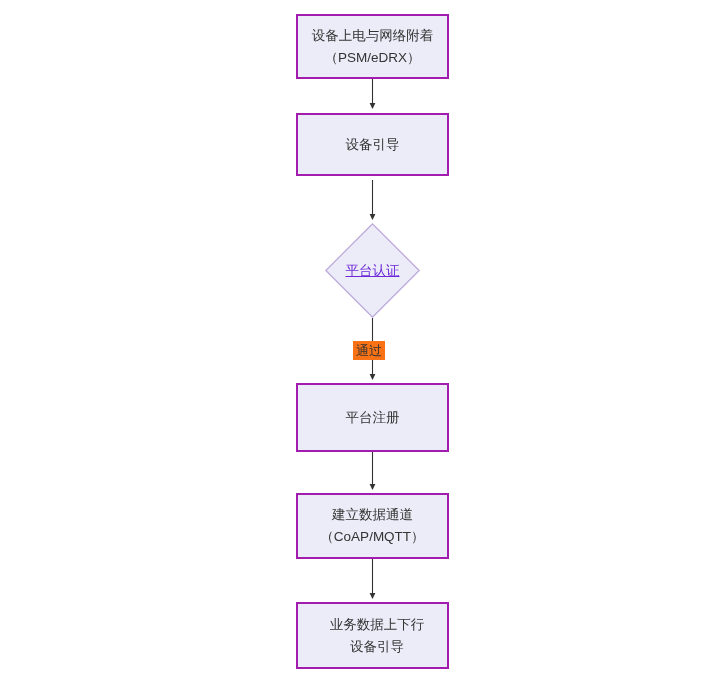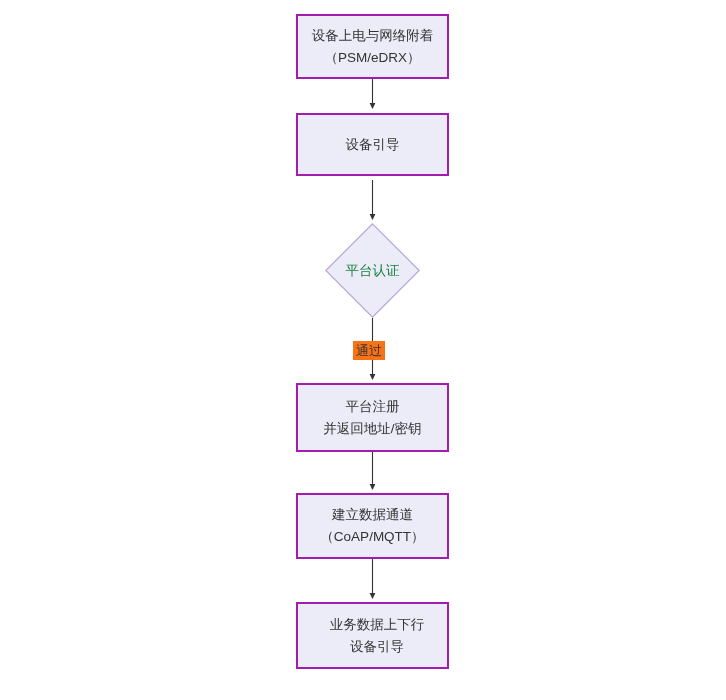--- a/index.html
+++ b/index.html
@@ -64,25 +64,26 @@
   }
   .decision .diamond-label {
     position: absolute;
     left: 0;
     top: 0;
     width: 95px;
     height: 95px;
     display: flex;
     align-items: center;
     justify-content: center;
-    color: #15803d;
+    color: #6d28d9;
     font-size: 13.5px;
     line-height: 20px;
     text-align: center;
     white-space: nowrap;
+    text-decoration: underline;
   }
 
   
   .connector {
     position: absolute;
     left: 0;
     top: 0;
     width: 726px;
     height: 700px;
     pointer-events: none;
@@ -137,21 +138,20 @@
     </svg>
     <div class="diamond-label">
       <span>平台认证</span>
     </div>
   </div>
 
   <div class="edge-label">通过</div>
 
   <div class="node node-4">
     <span class="line">平台注册</span>
-    <span class="line">并返回地址/密钥</span>
   </div>
 
   <div class="node node-5">
     <span class="line">建立数据通道</span>
     <span class="line">（CoAP/MQTT）</span>
   </div>
 
   <div class="node node-6">
     <span class="line">业务数据上下行</span>
     <span class="line">设备引导</span>

